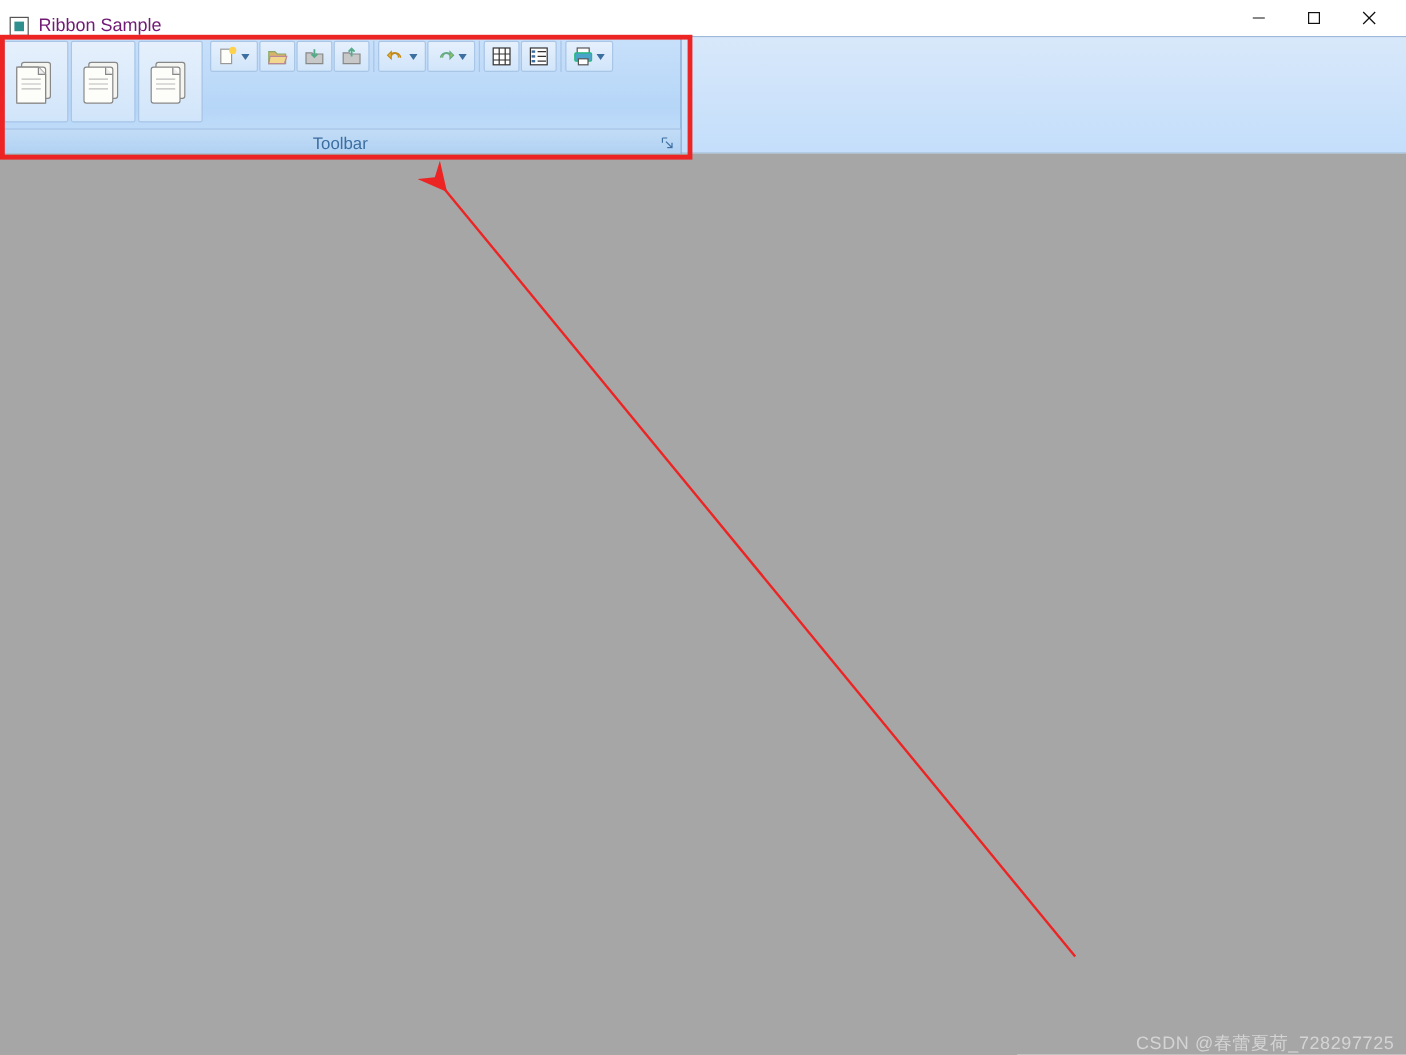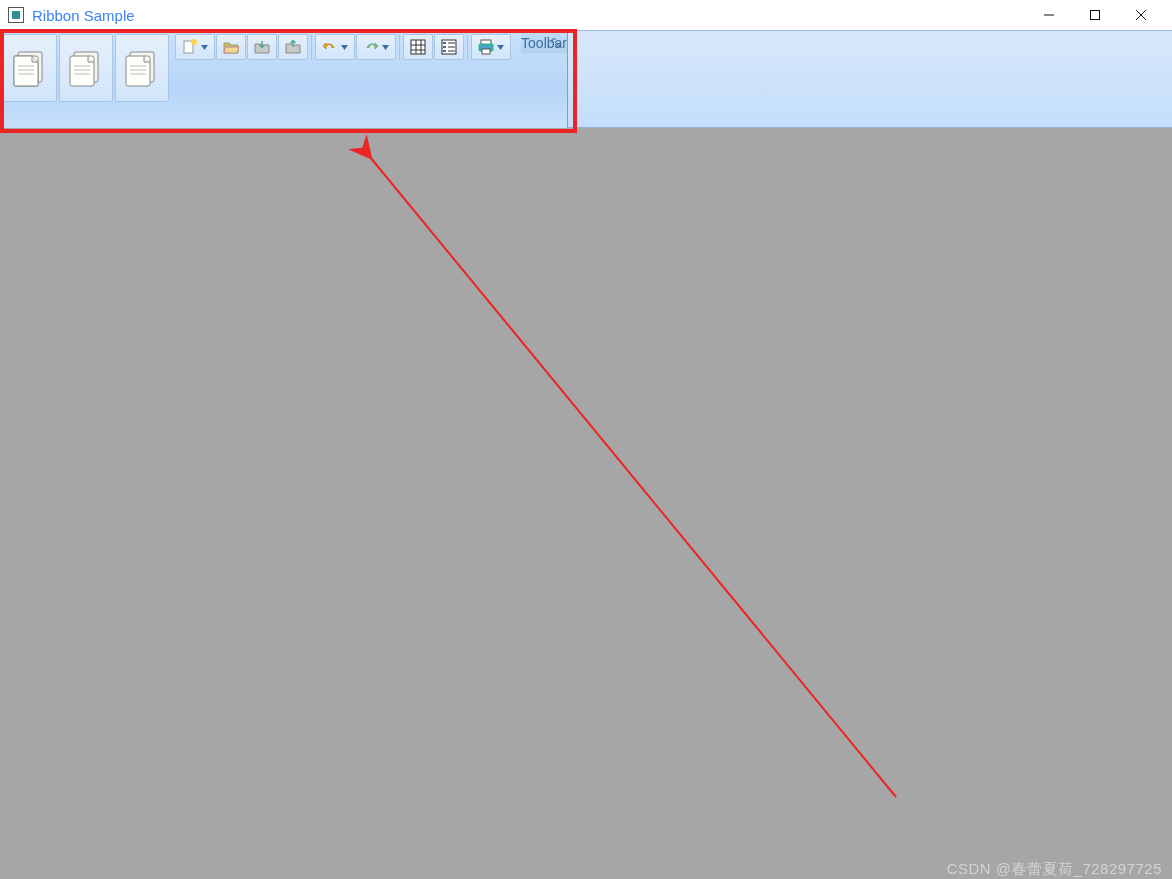--- a/index.html
+++ b/index.html
@@ -8,24 +8,24 @@
   font-size: 13px;
   background: #fff;
   width: 1172px;
   height: 879px;
   overflow: hidden;
   position: relative;
 }
 .titlebar {
   height: 30px;
   display: flex;
-  align-items: center;
+  align-items: flex-end;
   padding: 0 8px;
   background: #fff;
-  color: #3b82f6;
+  color: #701a75;
 }
 .app-icon {
   width: 16px; height: 16px;
   border: 1px solid #555;
   display: inline-flex;
   align-items: center;
   justify-content: center;
   margin-right: 8px;
 }
 .app-icon .inner {
@@ -51,21 +51,21 @@
 
 
 .ribbon-group {
   position: absolute;
   left: 0; top: 0;
   height: 98px;
   width: 568px;
   background: linear-gradient(to bottom,#c8e0fa 0%, #b6d6f8 60%, #c8e0fa 100%);
   border-right: 1px solid #7a9fca;
   display: flex;
-  flex-direction: row;
+  flex-direction: column;
 }
 .ribbon-body {
   flex: 1;
   display: flex;
   align-items: flex-start;
   padding: 3px 3px 0 3px;
   gap: 2px;
 }
 .ribbon-label-row {
   position: relative;

